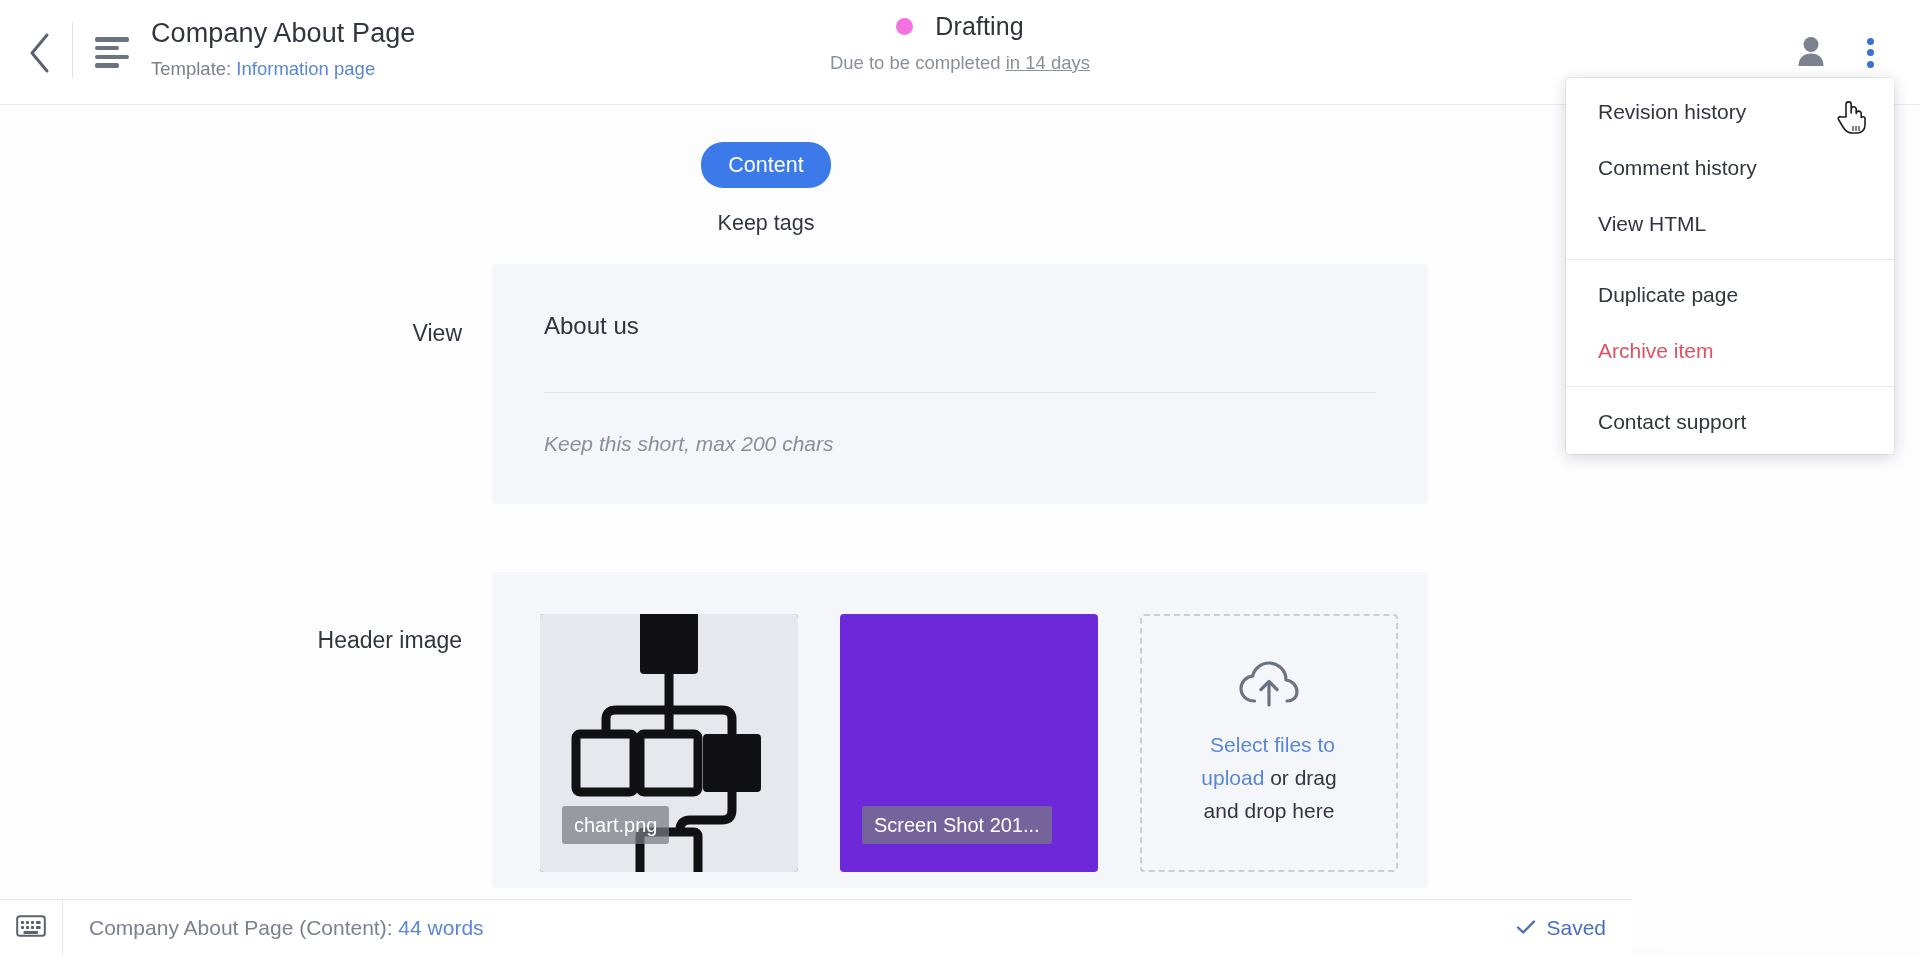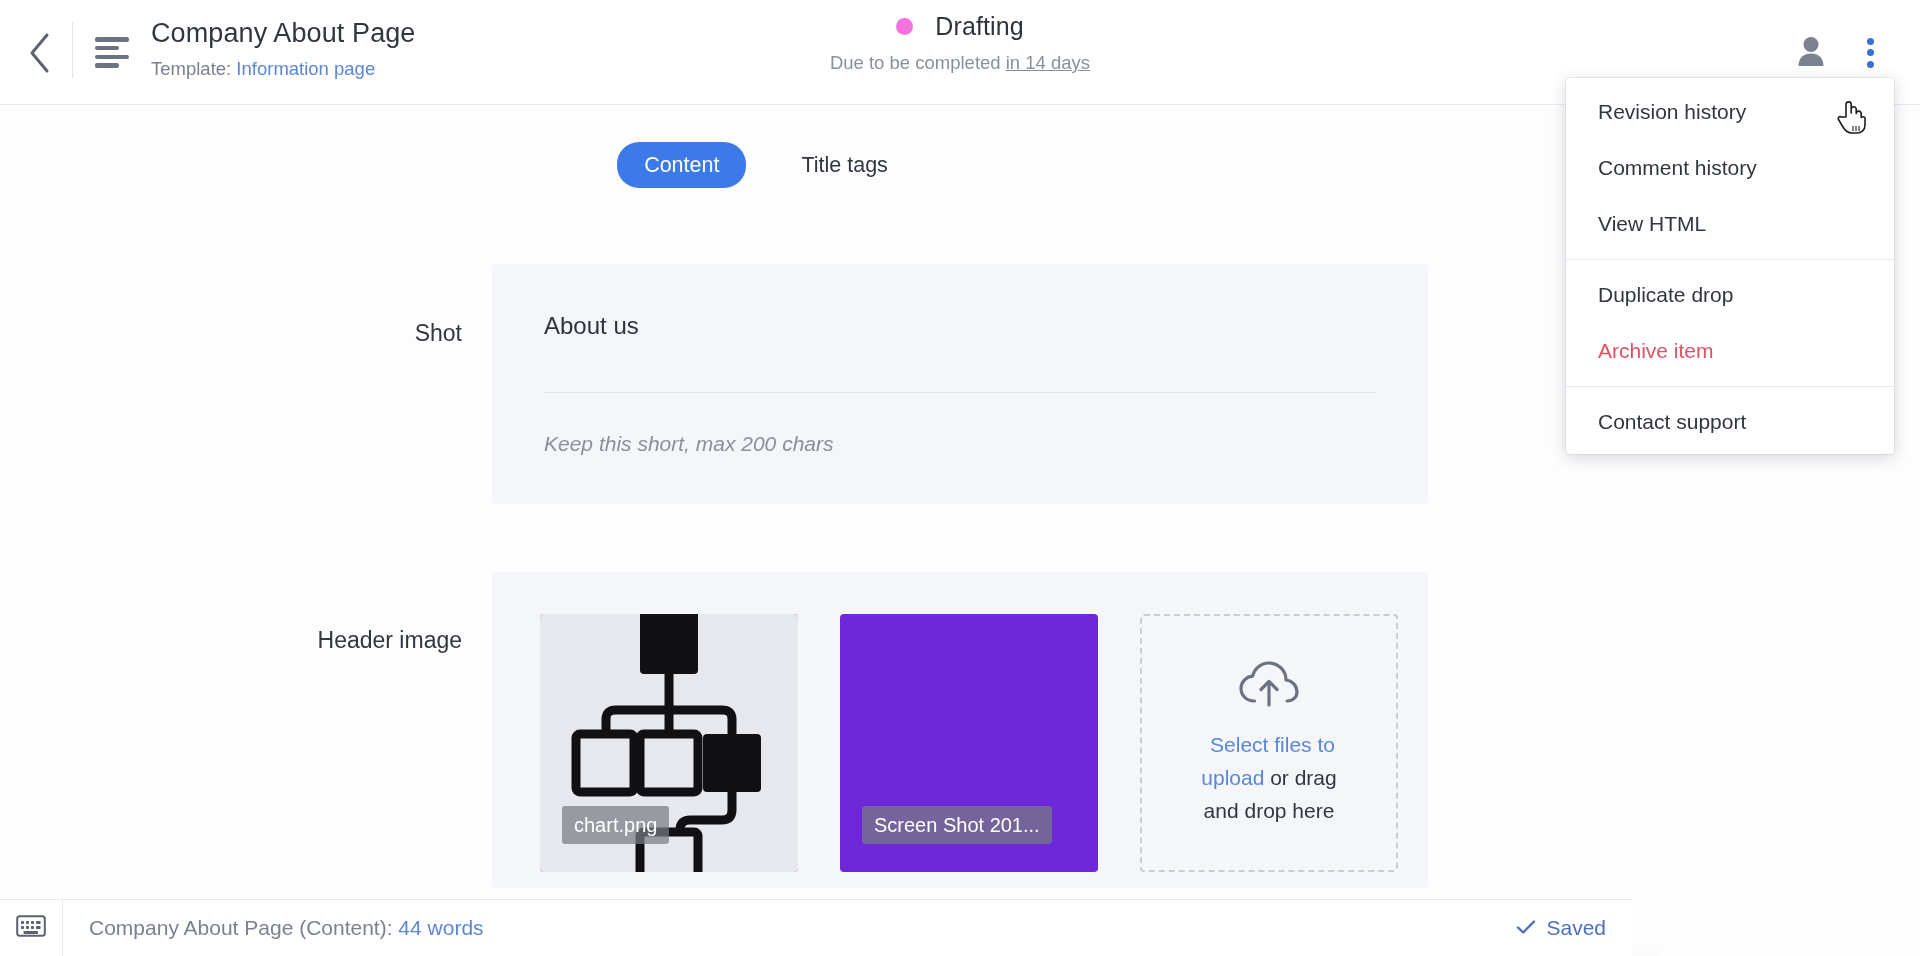--- a/index.html
+++ b/index.html
@@ -71,21 +71,21 @@
     white-space: nowrap; line-height: 26px;
   }
   .menu-item.danger { color: #e05062; }
   .menu-sep { height: 1px; background: #e7e9ee; margin: 7px 0; }
 
   .cursor-hand { position: absolute; top: 98px; left: 1836px; z-index: 60; pointer-events:none; }
 
   
   .tabs {
     position: absolute; top: 142px; left: 0; width: 1532px;
-    display: flex; align-items: center; justify-content: center; gap: 28px;
+    display: flex; align-items: center; justify-content: center; gap: 12px; flex-direction: column;
   }
   .tab {
     font-size: 21.5px; padding: 10px 27px; border-radius: 22px; cursor: pointer;
     color: #32363f; line-height: 26px;
   }
   .tab.active { background: #3b7ae8; color: #ffffff; }
 
   
   .card {
     position: absolute; left: 492px; width: 936px;
@@ -207,42 +207,42 @@
   </div>
 
   <div class="dropdown">
     <div>
       <div class="menu-item">Revision history</div>
       <div class="menu-item">Comment history</div>
       <div class="menu-item">View HTML</div>
     </div>
     <div class="menu-sep"></div>
     <div>
-      <div class="menu-item">Duplicate drop</div>
+      <div class="menu-item">Duplicate page</div>
       <div class="menu-item danger">Archive item</div>
     </div>
     <div class="menu-sep"></div>
     <div>
       <div class="menu-item">Contact support</div>
     </div>
   </div>
 
   <span class="cursor-hand">
     <svg width="30" height="36" viewBox="0 0 30 36" fill="none">
       <path d="M10 19 L10 6.5 A2.6 2.6 0 0 1 15.2 6.5 L15.2 15 L15.2 11.3 A2.5 2.5 0 0 1 20.2 11.3 L20.2 15.6 A2.5 2.5 0 0 1 25.2 15.6 L25.2 19.5 A2.4 2.4 0 0 1 29 19.8 L29 27 C29 32 25.5 35 21 35 L16 35 C11.5 35 9 32.5 7 29 L2.5 21.5 C1.5 19.8 3.5 17.8 5.3 19 Z" fill="#ffffff" stroke="#1d1d1f" stroke-width="1.6" stroke-linejoin="round"></path>
       <path d="M17 28 L17 33 M20 28 L20 33 M23 28 L23 33" stroke="#1d1d1f" stroke-width="1.1"></path>
     </svg>
   </span>
 
   <div class="tabs">
     <div class="tab active">Content</div>
-    <div class="tab">Title tags</div>
-  </div>
-
-  <div class="card-title" id="label-title">Shot</div>
+    <div class="tab">Keep tags</div>
+  </div>
+
+  <div class="card-title" id="label-title">View</div>
   <div class="card" id="card-title-field">
     <div class="field-inner">
       <div class="field-value">About us</div>
       <div class="field-underline"></div>
       <div class="field-hint">Keep this short, max 200 chars</div>
     </div>
   </div>
 
   <div class="card-title" id="label-header-image">Header image</div>
   <div class="card" id="card-header-image">

